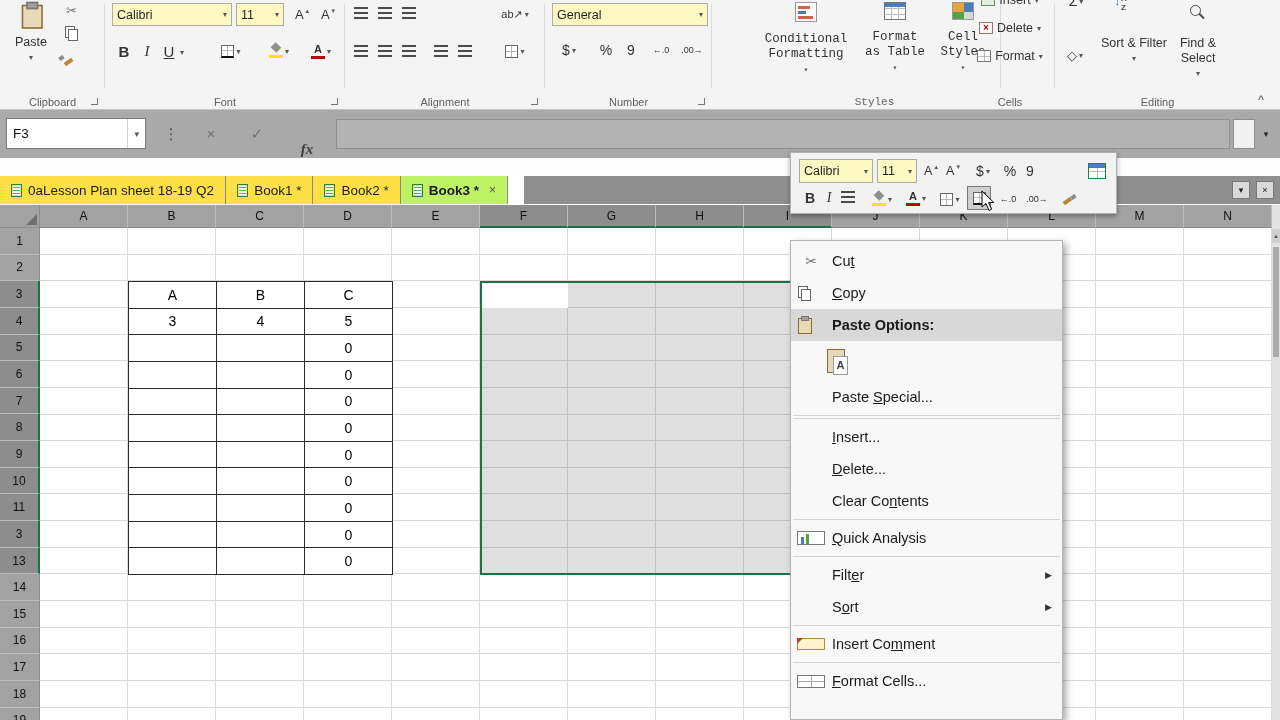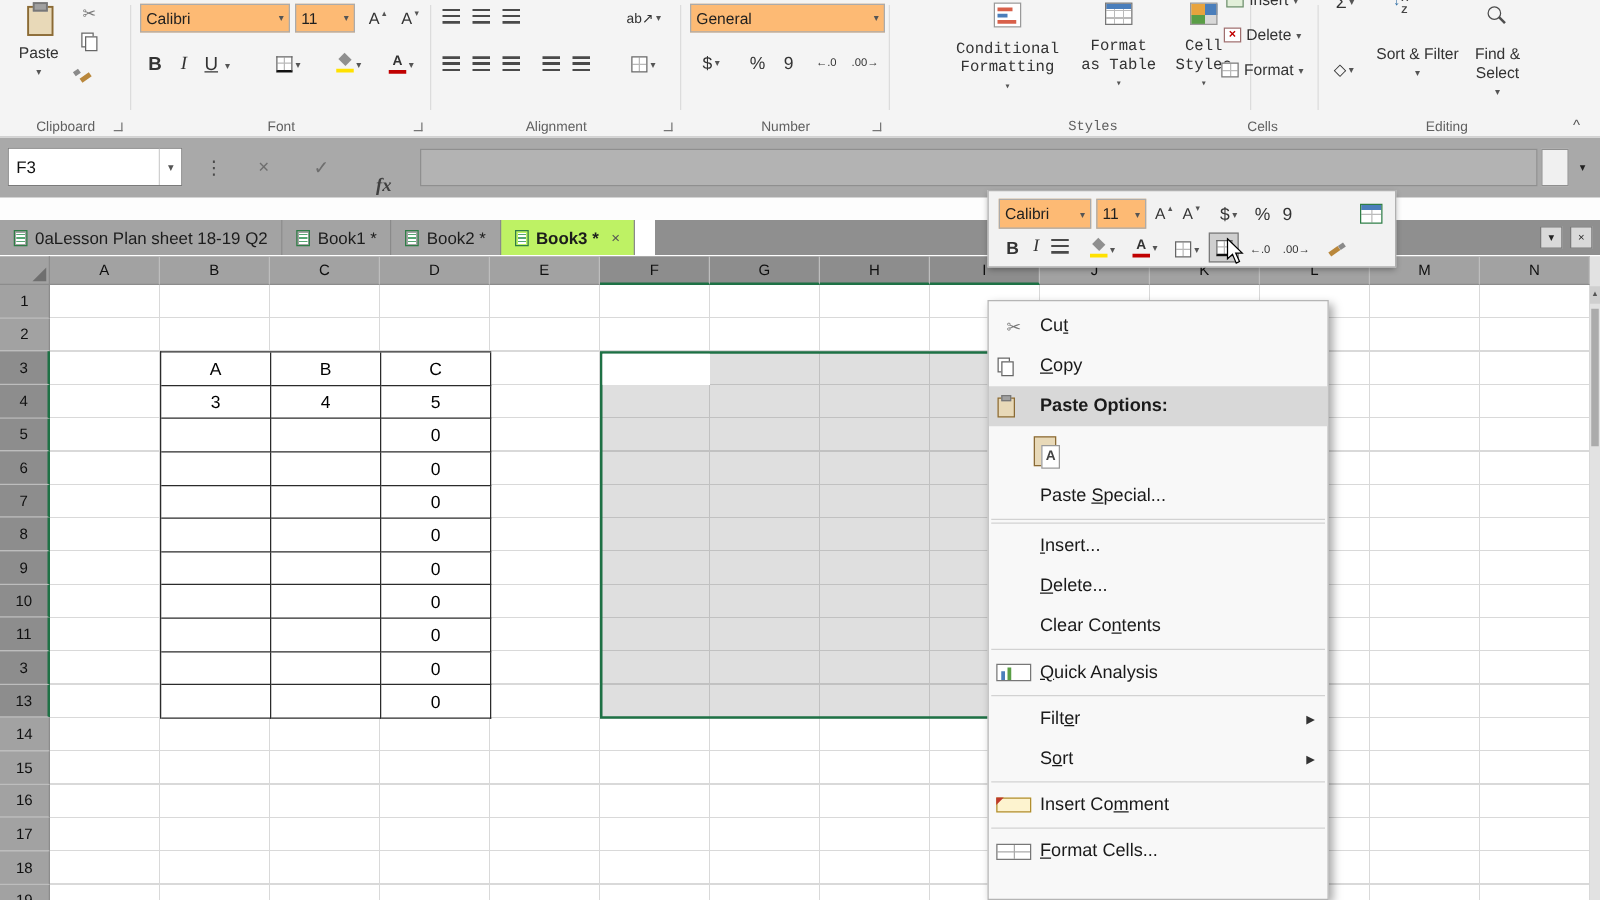--- a/index.html
+++ b/index.html
@@ -6,21 +6,21 @@
   html,body{width:1280px;height:720px;overflow:hidden;background:#fff;font-family:"Liberation Sans",sans-serif;}
   #stage{position:relative;width:1280px;height:720px;}
   .abs{position:absolute;}
 
   
   #ribbon{position:absolute;left:0;top:0;width:1280px;height:110px;background:#f4f4f4;border-bottom:1px solid #c6c6c6;overflow:hidden;z-index:5;}
   .rgroup{position:absolute;top:0;height:110px;}
   .rgroup.sep::after{content:"";position:absolute;right:0;top:4px;height:84px;width:1px;background:#dcdcdc;}
   .rlabel{position:absolute;bottom:2px;left:0;width:100%;text-align:center;font-size:11px;color:#606060;}
   .launcher{position:absolute;bottom:5px;right:7px;width:7px;height:7px;border-right:1px solid #767676;border-bottom:1px solid #767676;}
-  .combo{position:absolute;background:#fdba74;border:1px solid #ababab;font-size:12.5px;color:#1f1f1f;display:flex;align-items:center;padding:0 4px;}
+  .combo{position:absolute;background:#fef9c3;border:1px solid #ababab;font-size:12.5px;color:#1f1f1f;display:flex;align-items:center;padding:0 4px;}
   .combo .arr{margin-left:auto;font-size:8px;color:#555;}
   .rbtn{position:absolute;display:flex;align-items:center;justify-content:center;color:#333;font-size:13px;gap:2px;}
   .arr8{font-size:8px;color:#555;}
   .bigbtn{position:absolute;display:flex;flex-direction:column;align-items:center;font-size:12.5px;color:#333;text-align:center;line-height:15px;}
   .lines-ic{width:14px;height:12px;background-image:repeating-linear-gradient(to bottom,#4a4a4a 0 2px,transparent 2px 5px);}
   .grid-ic{width:13px;height:13px;border:1px solid #666;background-color:#fff;background-image:linear-gradient(#b9b9b9,#b9b9b9),linear-gradient(#b9b9b9,#b9b9b9);background-size:100% 1px,1px 100%;background-position:center,center;background-repeat:no-repeat;}
   .grid-ic.bb{border-bottom:2px solid #111;}
   .fill-ic{position:relative;width:14px;height:14px;}
   .fill-ic::before{content:"";position:absolute;left:3px;top:0;width:8px;height:7px;background:#8f8f8f;transform:rotate(45deg);}
   .fill-ic::after{content:"";position:absolute;left:0;bottom:0;width:14px;height:3px;background:#ffe100;}
@@ -59,21 +59,21 @@
   #name-box .nb-arr{margin-left:auto;border-left:1px solid #d0d0d0;padding-left:6px;font-size:9px;color:#555;align-self:stretch;display:flex;align-items:center;}
   .fbtn{position:absolute;top:8px;height:31px;display:flex;align-items:center;justify-content:center;color:#6e6e6e;font-size:15px;width:26px;}
   #fx-btn{font-family:"Liberation Serif",serif;font-style:italic;font-weight:bold;color:#3f3f3f;margin-top:16px;}
   #formula-input{position:absolute;left:336px;top:9px;width:894px;height:30px;background:#b3b3b3;border:1px solid #8f8f8f;font-size:13px;color:#111;padding:0 6px;line-height:28px;}
   #fb-white{position:absolute;left:1233px;top:9px;width:22px;height:30px;background:#f0f0f0;border:1px solid #8f8f8f;}
   #fb-expand{position:absolute;left:1257px;top:9px;width:18px;height:30px;display:flex;align-items:center;justify-content:center;font-size:9px;color:#222;}
 
   
   #white-strip{position:absolute;left:0;top:158px;width:1280px;height:18px;background:#fdfdfd;}
   #tab-bar{position:absolute;left:0;top:176px;width:1280px;height:28px;background:#8f8f8f;display:flex;align-items:stretch;z-index:4;}
-  .wtab{display:flex;align-items:center;gap:6px;padding:0 11px;background:#a3a3a3;border-right:1px solid #8a8a8a;font-size:13.5px;color:#1c1c1c;white-space:nowrap;}
+  .wtab{display:flex;align-items:center;gap:6px;padding:0 11px;background:#fde047;border-right:1px solid #8a8a8a;font-size:13.5px;color:#1c1c1c;white-space:nowrap;}
   .wtab.active{background:#bef264;font-weight:bold;}
   .doc-ic{display:inline-block;width:11px;height:13px;background:#fff;border:1px solid #2e7d46;background-image:repeating-linear-gradient(to bottom,transparent 0 2px,#57a874 2px 3px);background-clip:content-box;padding:1px;}
   .tab-close{margin-left:4px;font-weight:normal;color:#555;font-size:12px;}
   .tab-stub{width:16px;background:#fff;}
   .tabbar-btn{position:absolute;top:5px;width:18px;height:18px;background:#d9d9d9;border:1px solid #7a7a7a;display:flex;align-items:center;justify-content:center;font-size:9px;color:#222;}
 
   
   #corner{position:absolute;left:0;top:205px;width:40px;height:23px;background:#a2a2a2;border-right:1px solid #8c8c8c;border-bottom:1px solid #8c8c8c;}
   #corner::after{content:"";position:absolute;right:2px;bottom:2px;border-left:11px solid transparent;border-bottom:11px solid #6f6f6f;}
   #col-headers{position:absolute;left:40px;top:205px;width:1232px;height:23px;display:flex;z-index:1;}

